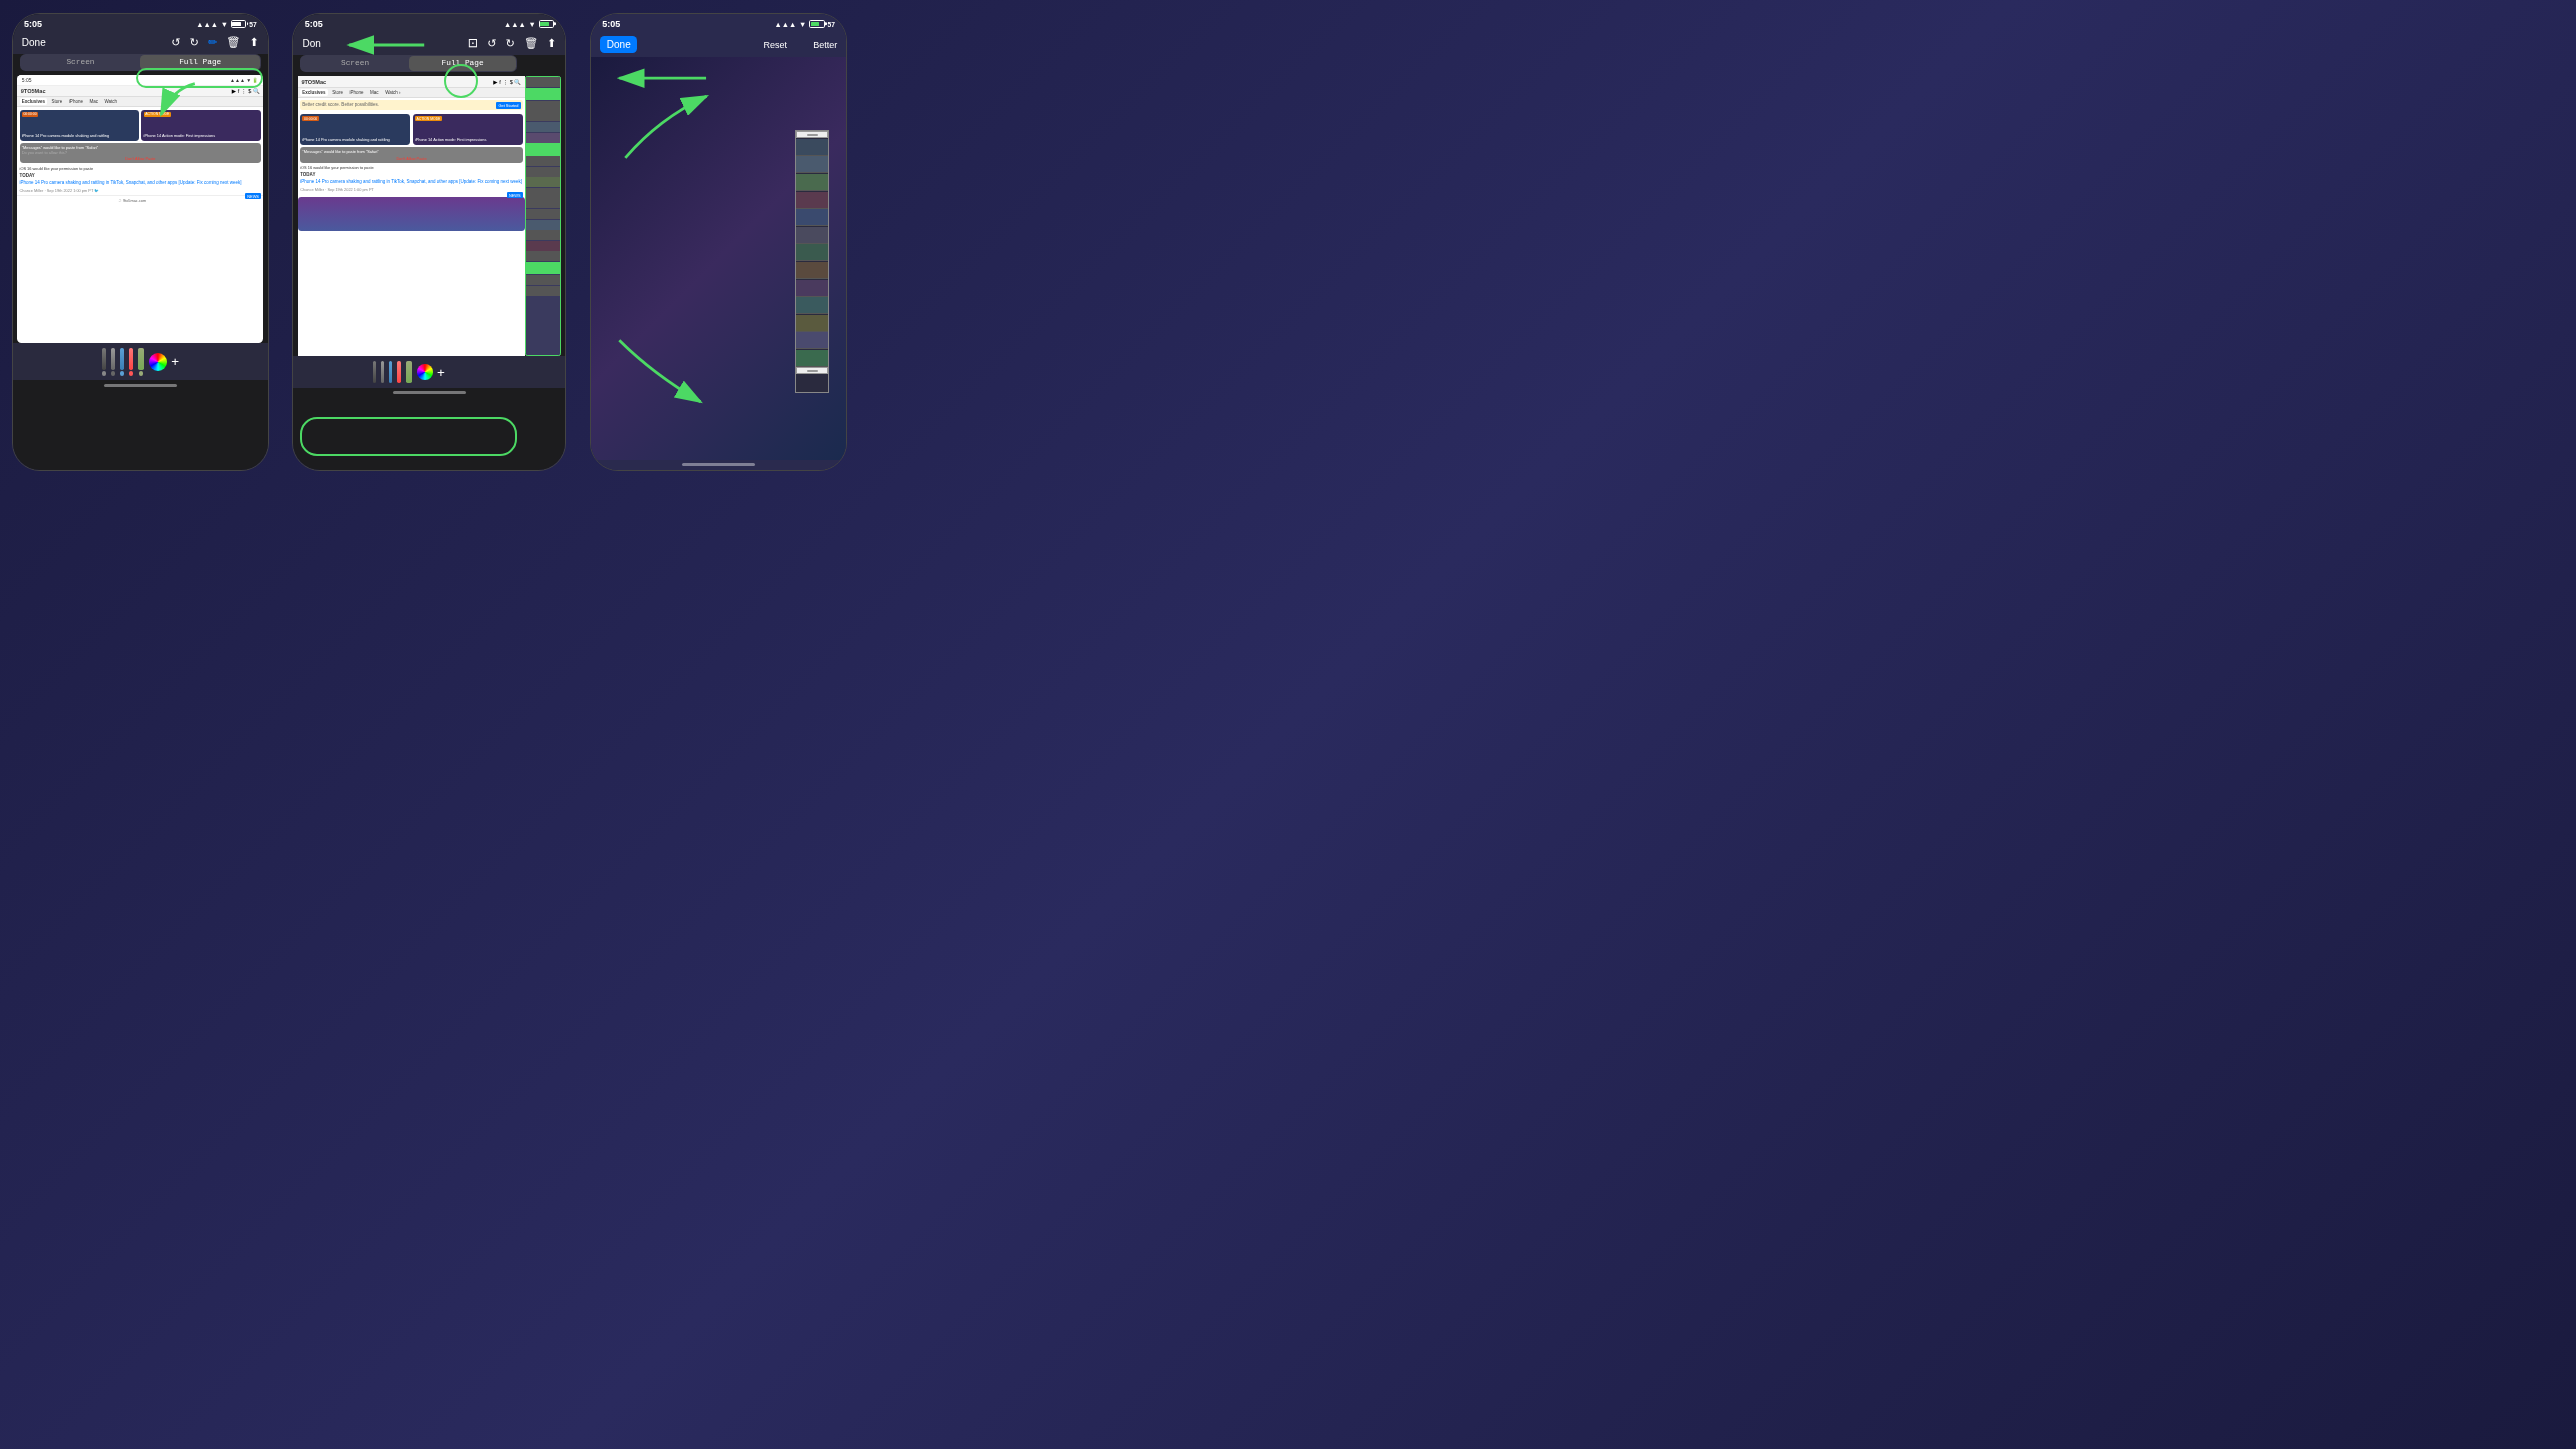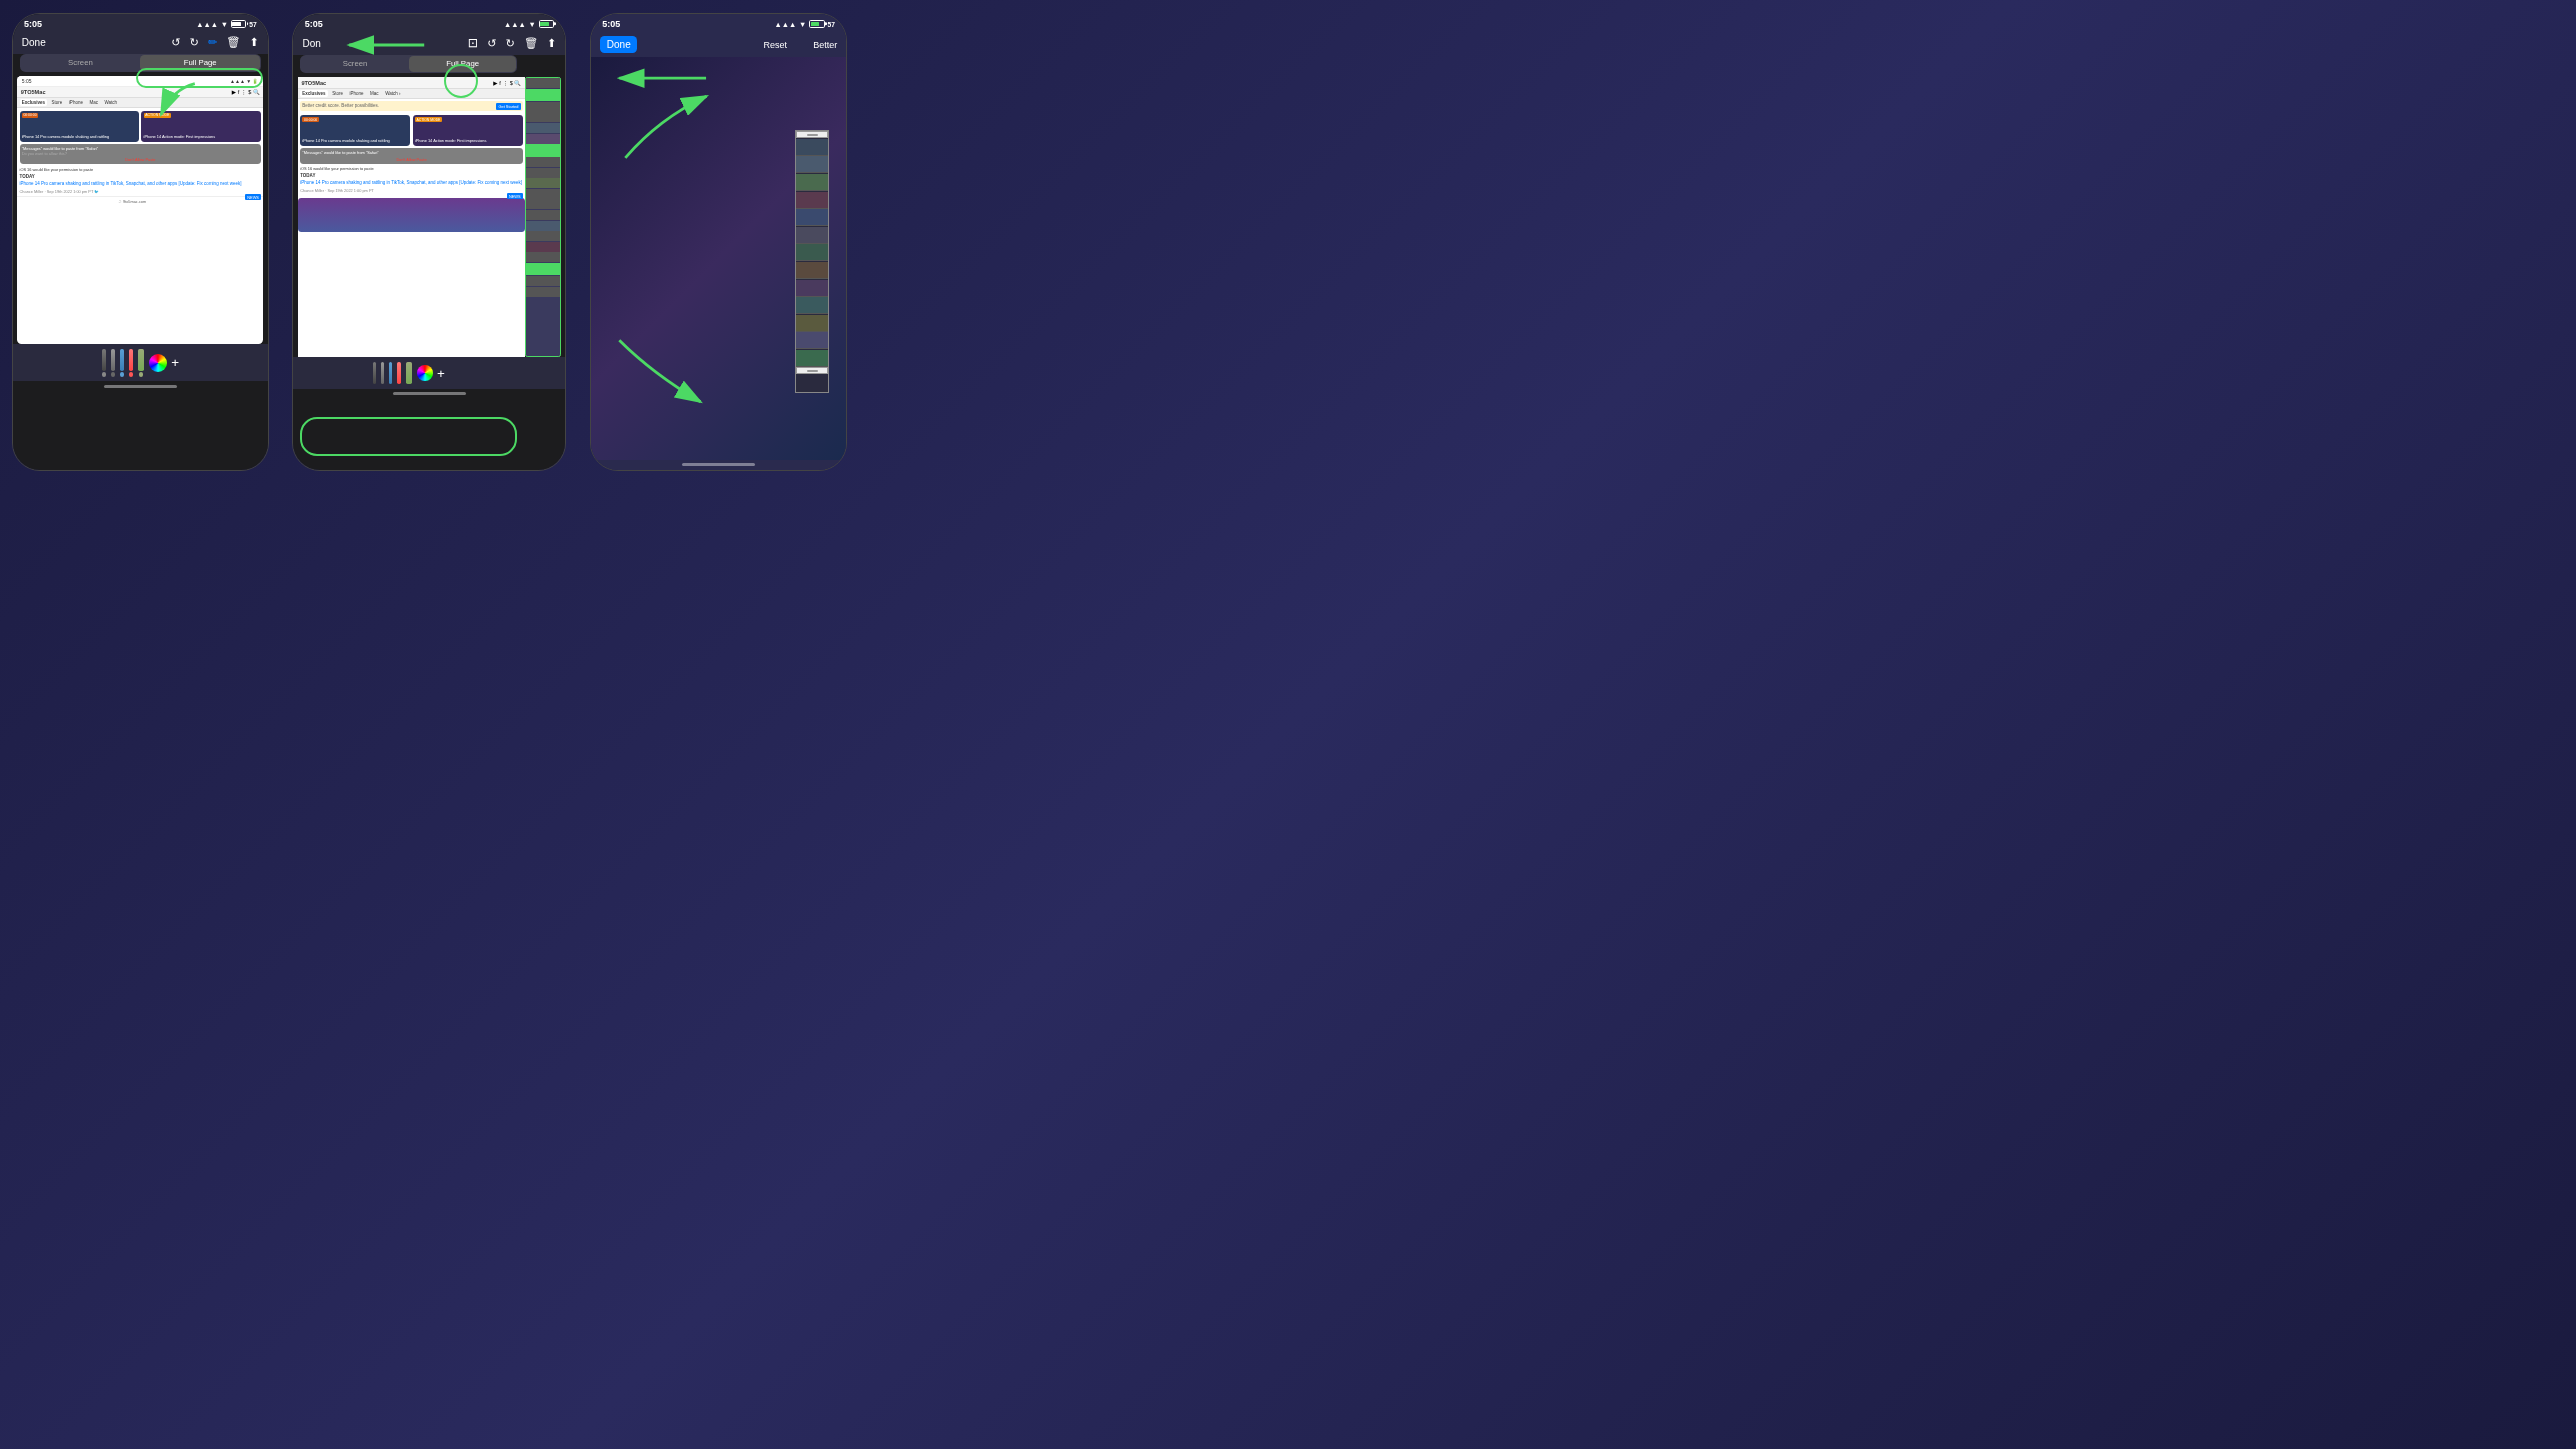--- a/index.html
+++ b/index.html
@@ -114,20 +114,21 @@
     .segment-btn {
       flex: 1;
       padding: 3.4px;
       border: none;
       background: none;
       color: #aaa;
       border-radius: 4.5px;
       font-size: 7.8px;
       cursor: pointer;
       text-align: center;
+      font-family: Liberation Mono, monospace;
     }
     .segment-btn.active {
       background: #555;
       color: white;
     }
 
     
     .screenshot-area {
       flex: 1;
       margin: 0 4.5px;

